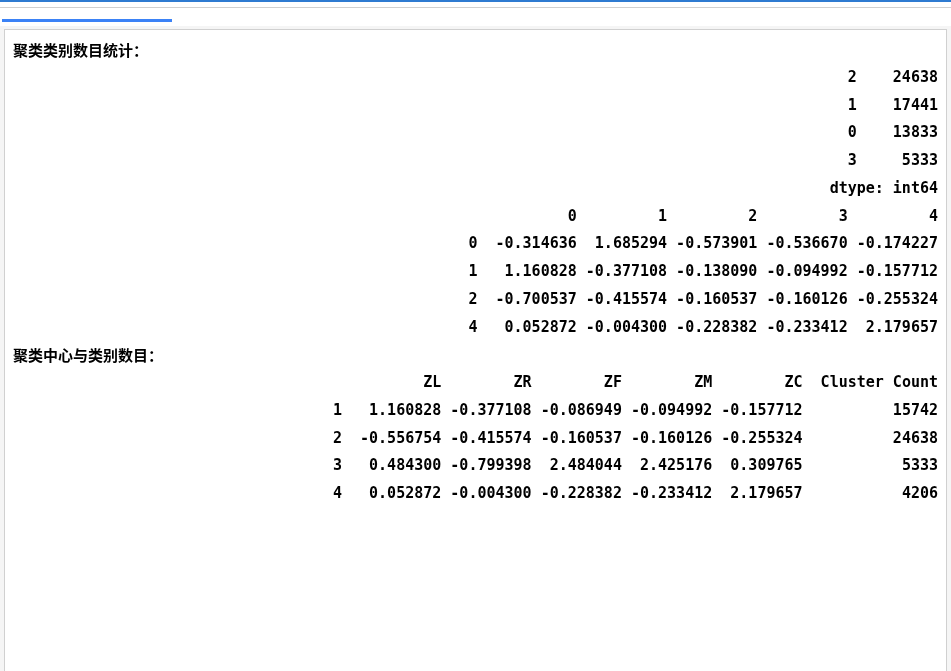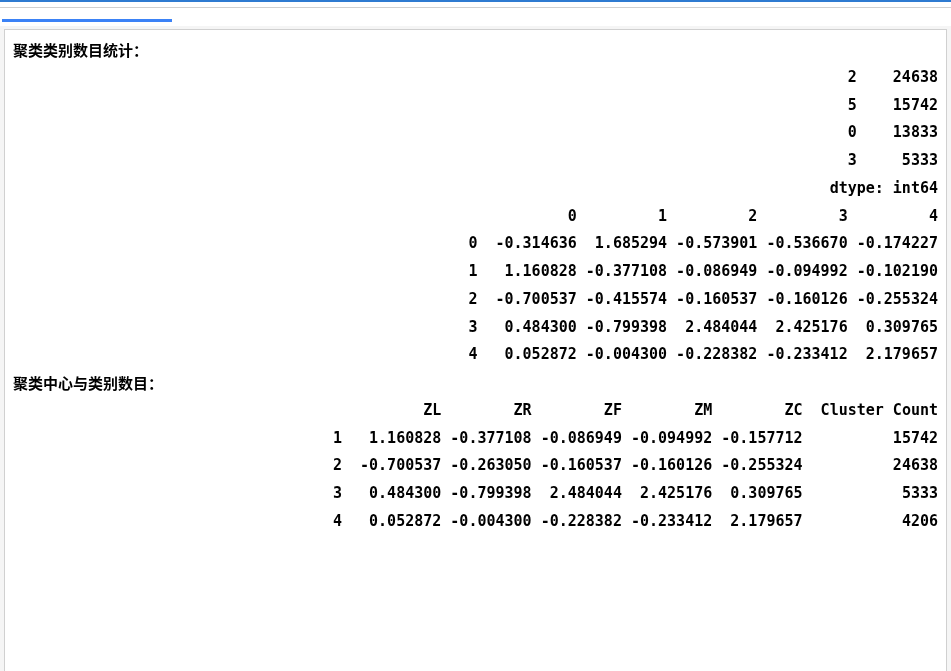--- a/index.html
+++ b/index.html
@@ -54,40 +54,39 @@
 <div class="prompt-strip">
   <span class="pr"></span>
 </div>
 
 <div class="output-area">
 
   <div class="line cn">聚类类别数目统计：</div>
 
   <div id="counts-block">
       <div class="line mono">2    24638</div>
-      <div class="line mono">5    15742</div>
+      <div class="line mono">1    17441</div>
       <div class="line mono">0    13833</div>
       <div class="line mono">3     5333</div>
     </div>
 
   <div class="line mono">dtype: int64</div>
 
 
   <div id="centers-block">
       <div class="line mono">           0         1         2         3         4</div>
       <div class="line mono">0  -0.314636  1.685294 -0.573901 -0.536670 -0.174227</div>
-      <div class="line mono">1   1.160828 -0.377108 -0.086949 -0.094992 -0.102190</div>
+      <div class="line mono">1   1.160828 -0.377108 -0.138090 -0.094992 -0.157712</div>
       <div class="line mono">2  -0.700537 -0.415574 -0.160537 -0.160126 -0.255324</div>
-      <div class="line mono">3   0.484300 -0.799398  2.484044  2.425176  0.309765</div>
       <div class="line mono">4   0.052872 -0.004300 -0.228382 -0.233412  2.179657</div>
     </div>
 
   <div class="line cn">聚类中心与类别数目：</div>
 
   <div id="centers-counts-block">
       <div class="line mono">          ZL        ZR        ZF        ZM        ZC  Cluster Count</div>
       <div class="line mono">1   1.160828 -0.377108 -0.086949 -0.094992 -0.157712          15742</div>
-      <div class="line mono">2  -0.700537 -0.263050 -0.160537 -0.160126 -0.255324          24638</div>
+      <div class="line mono">2  -0.556754 -0.415574 -0.160537 -0.160126 -0.255324          24638</div>
       <div class="line mono">3   0.484300 -0.799398  2.484044  2.425176  0.309765           5333</div>
       <div class="line mono">4   0.052872 -0.004300 -0.228382 -0.233412  2.179657           4206</div>
     </div>
 
 </div>
 
 </body></html>

